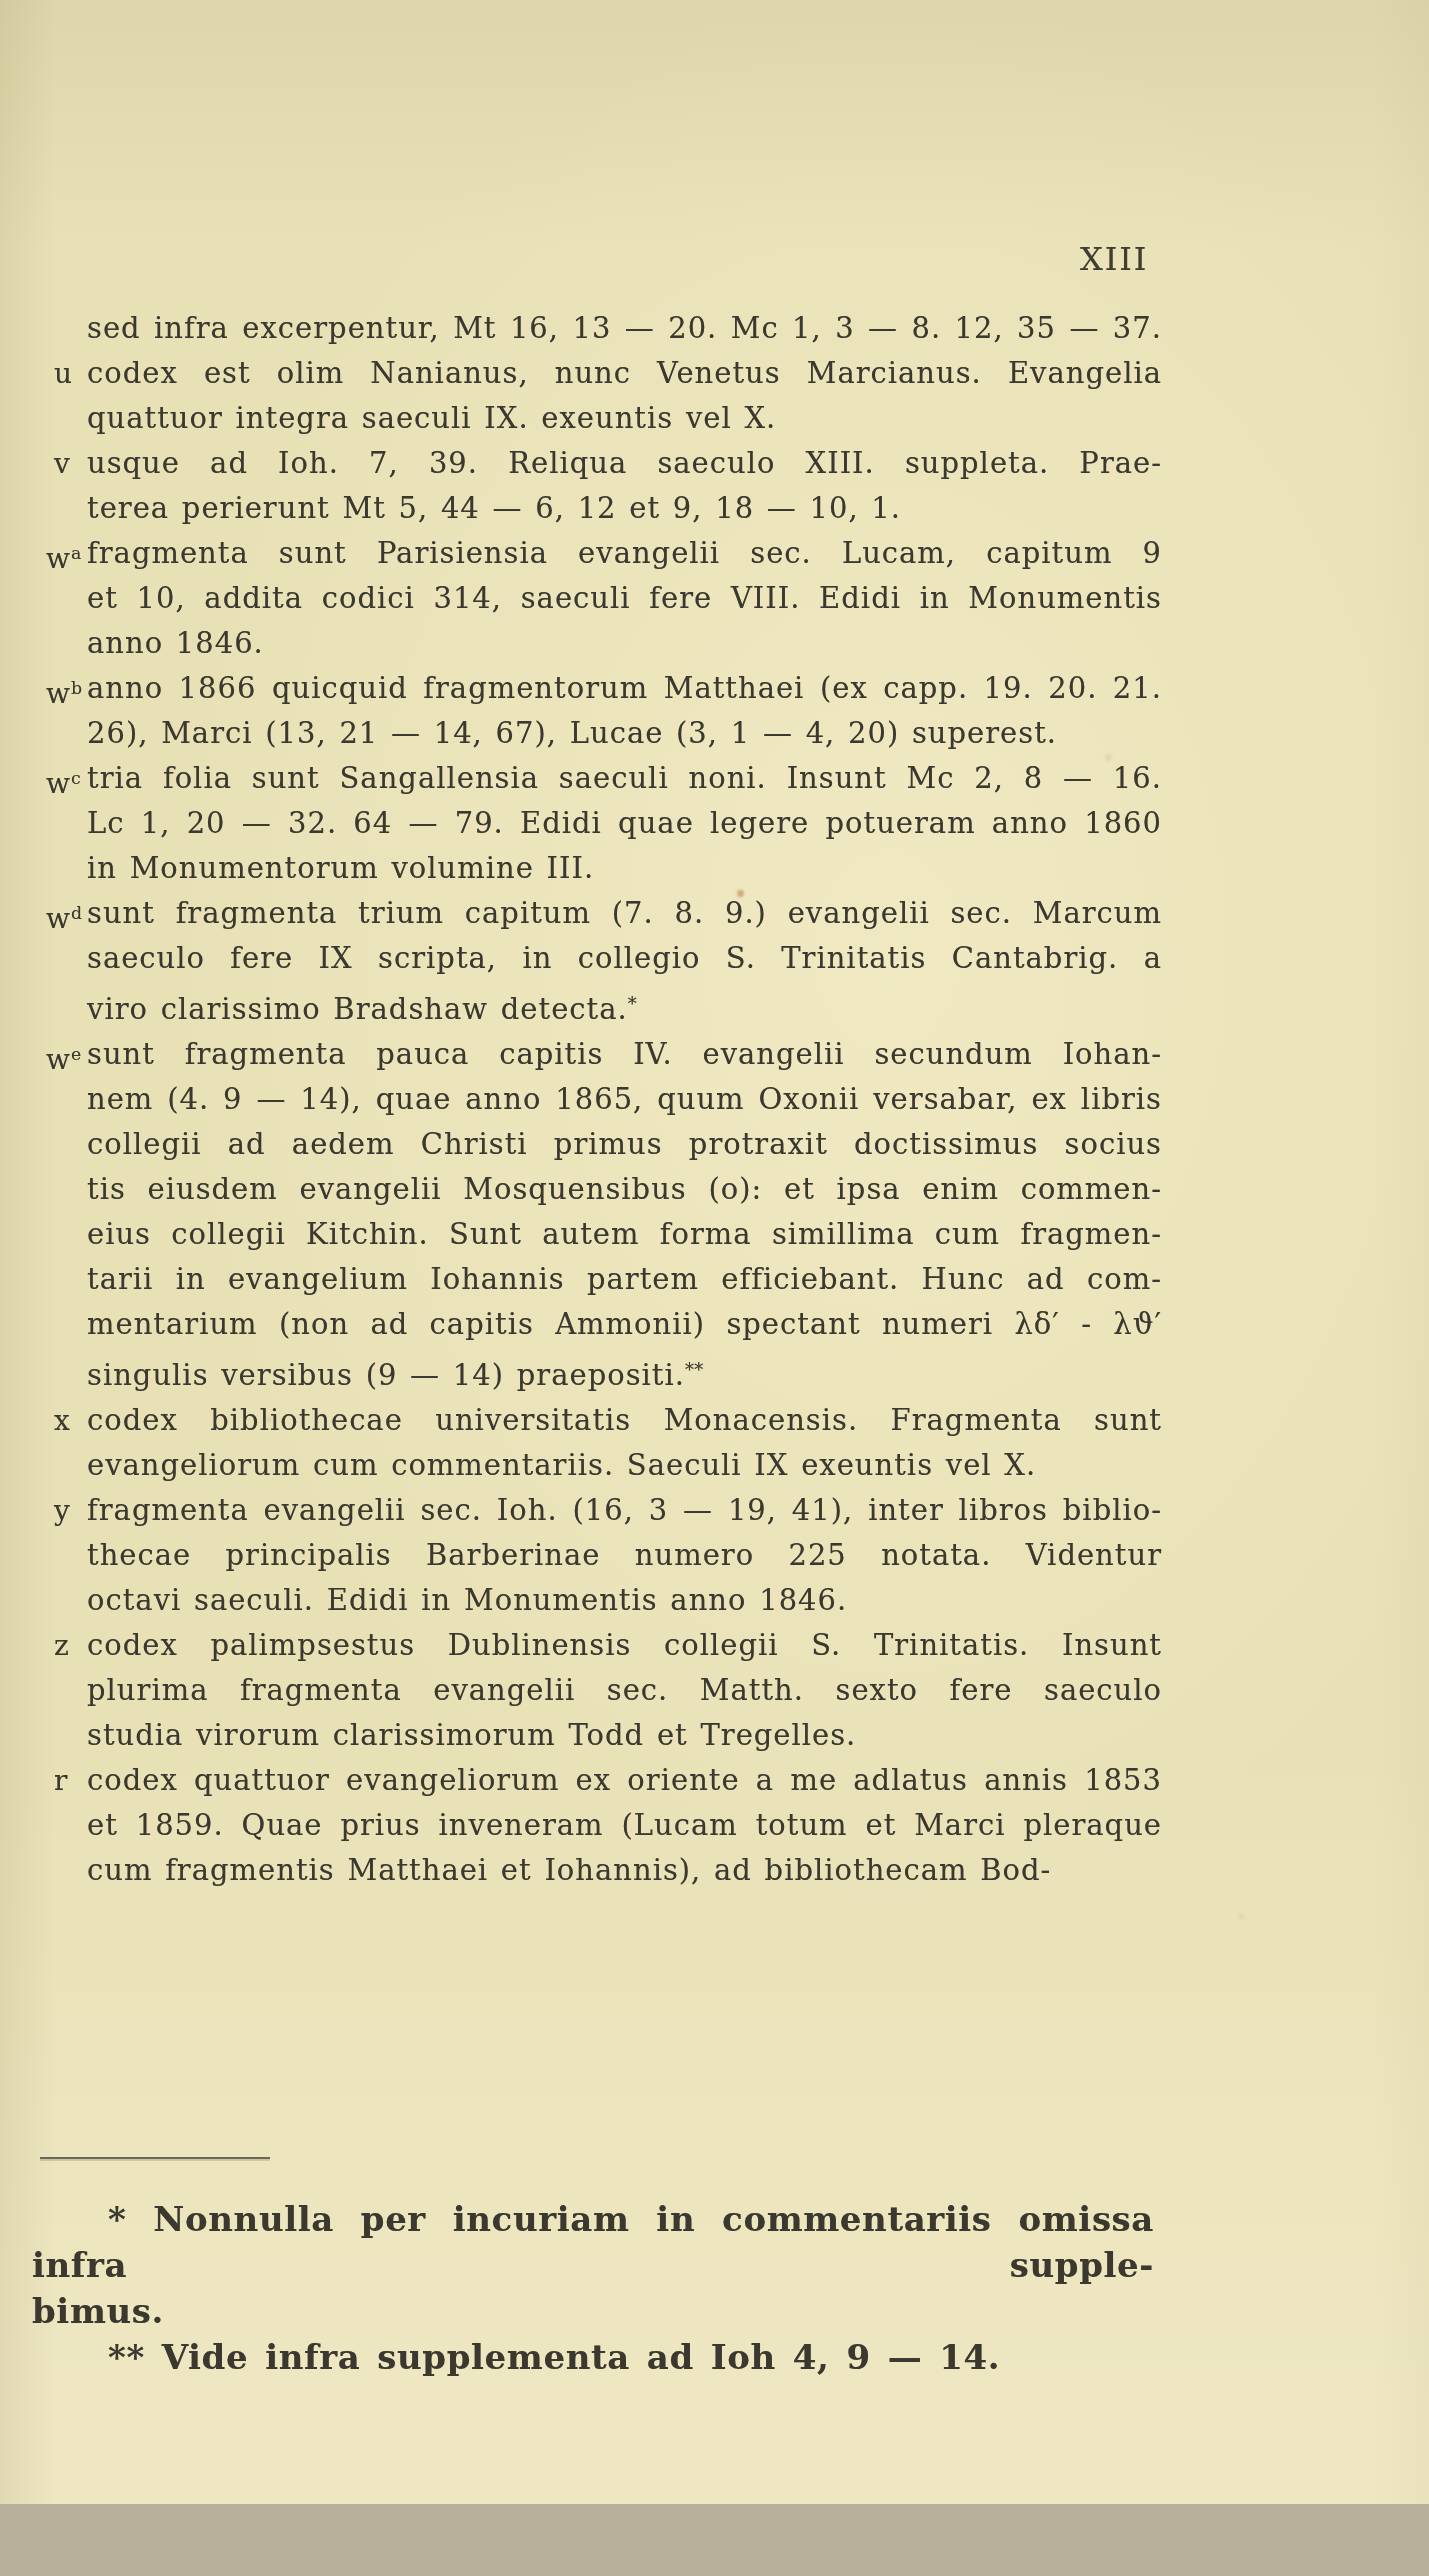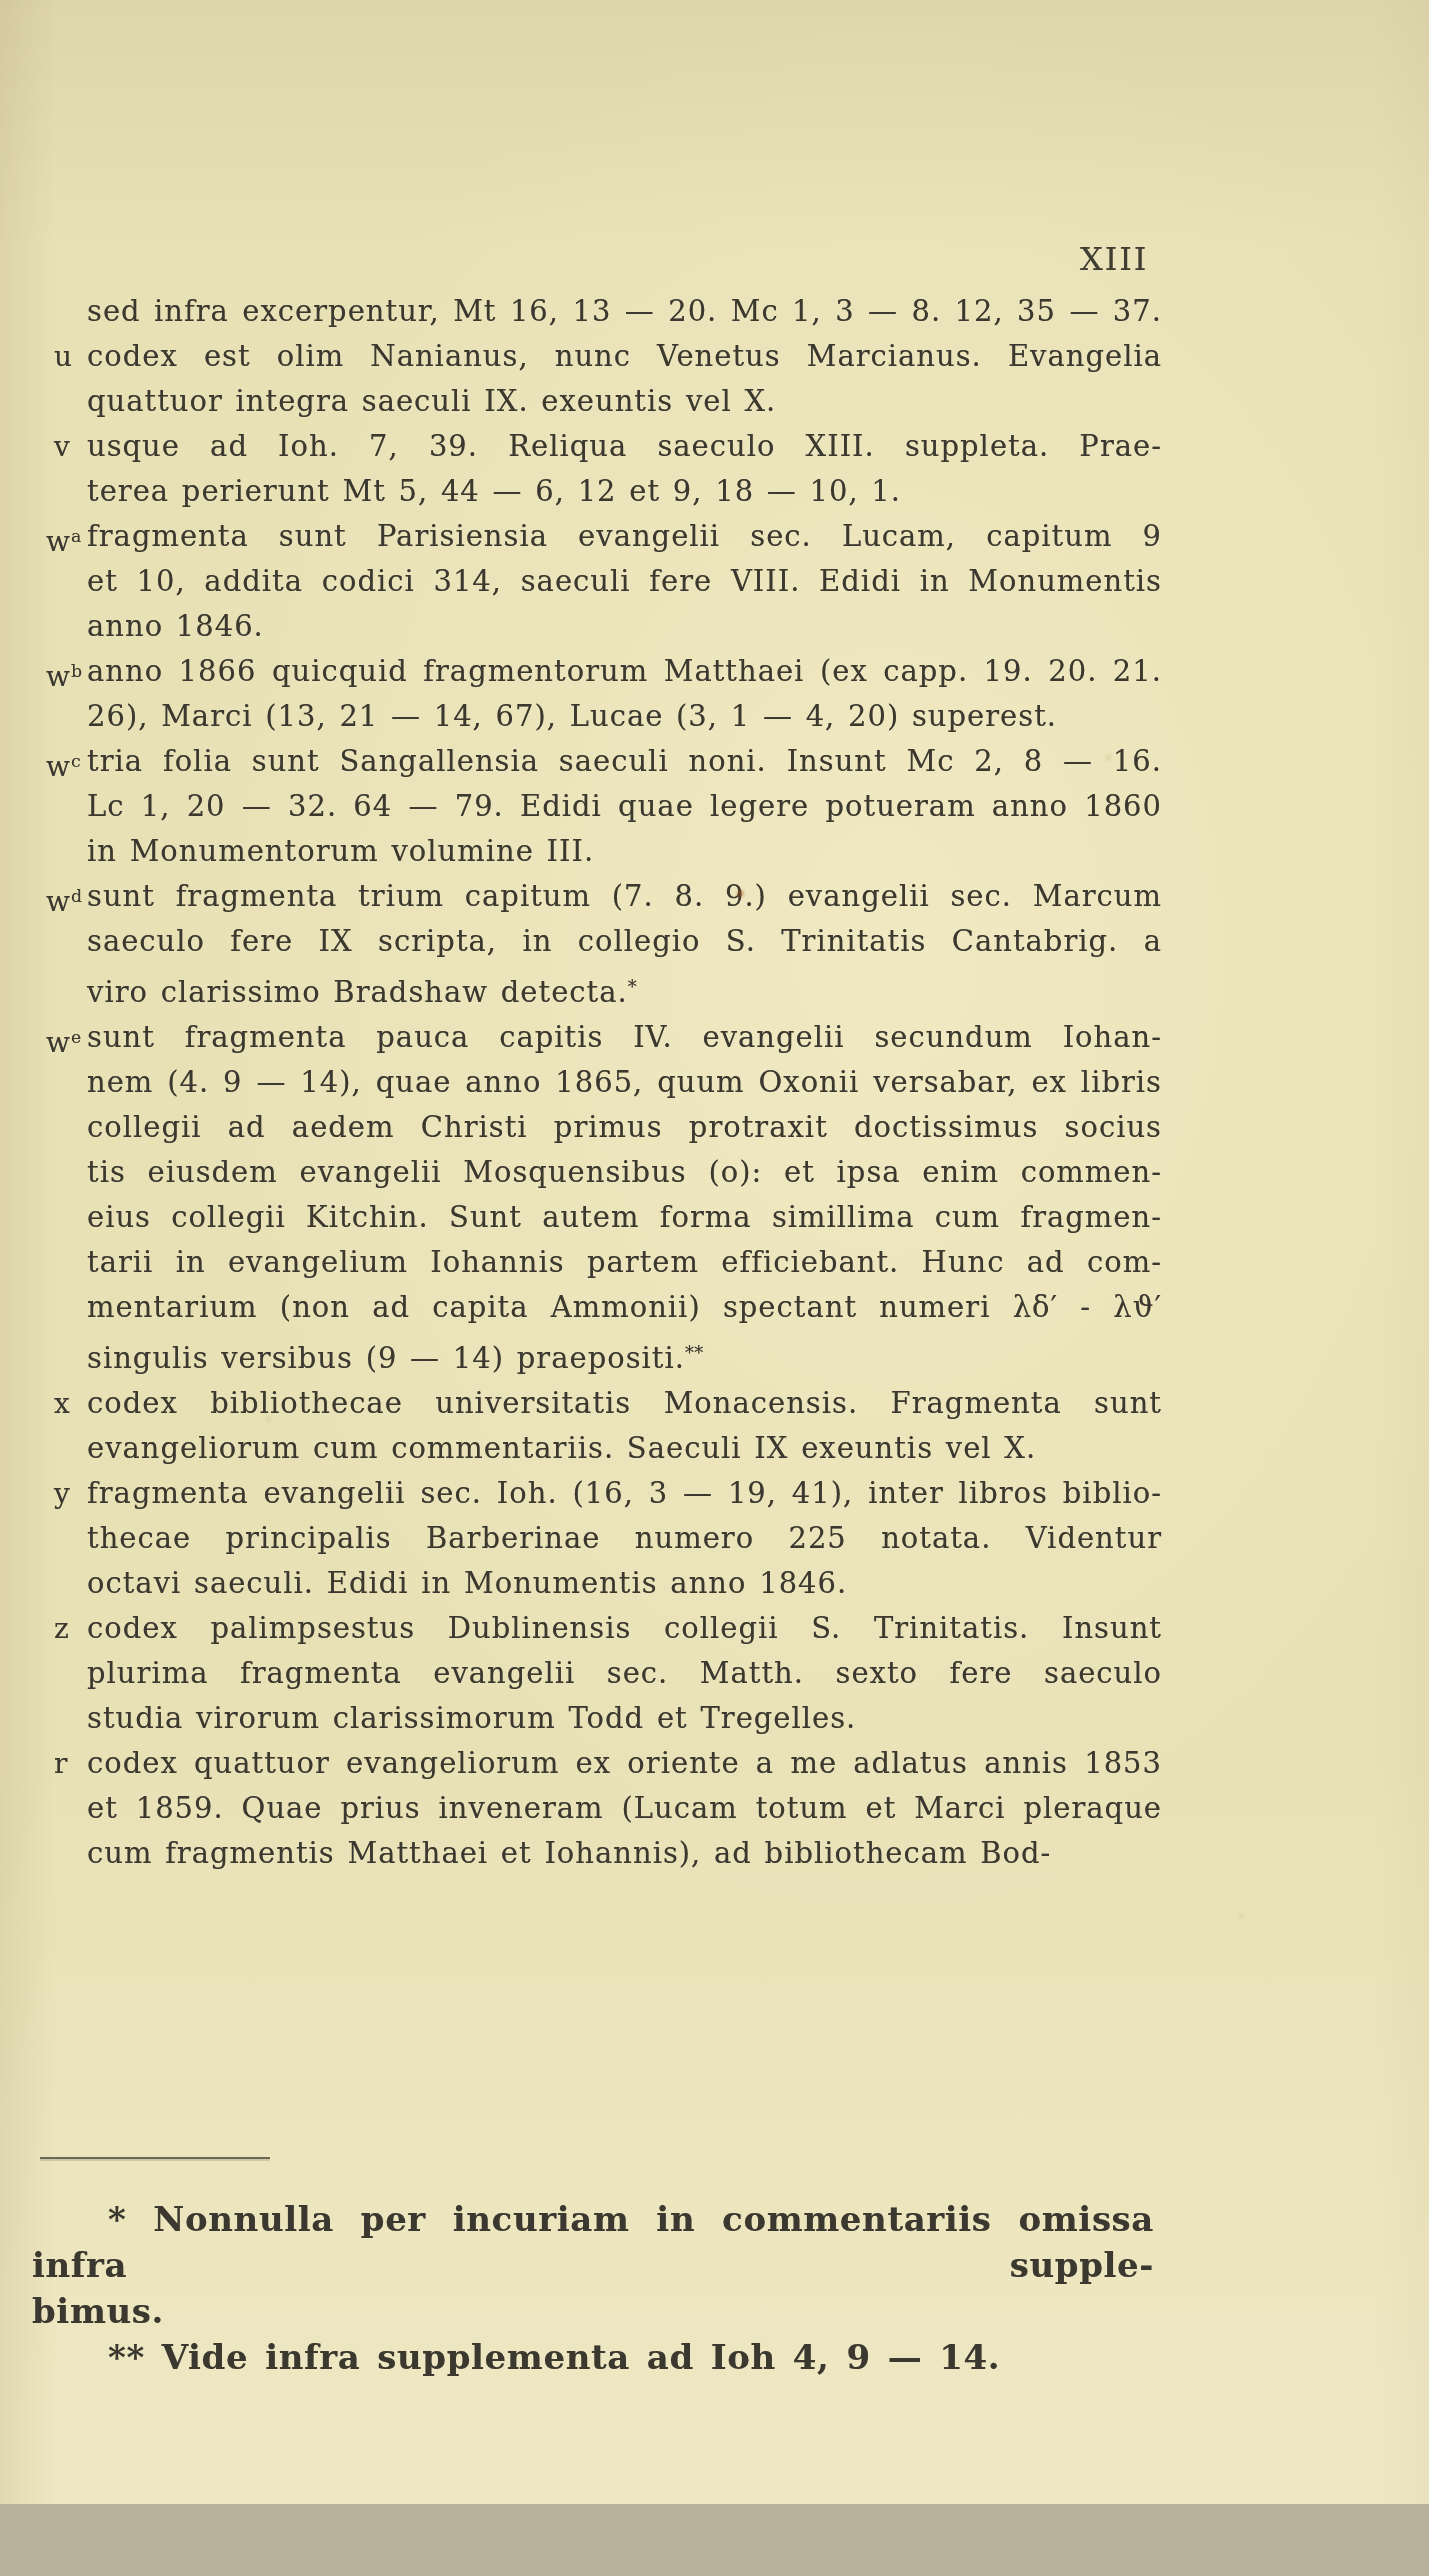--- a/index.html
+++ b/index.html
@@ -33,21 +33,21 @@
     left: 1080px;
     top: 240px;
     font-size: 32px;
     letter-spacing: 1.9px;
     color: #403d33;
     text-shadow: 0 0 0.6px rgba(64,61,51,0.45);
   }
   .body-text {
     position: absolute;
     left: 87px;
-    top: 289px;
+    top: 306px;
     width: 1075px;
     font-size: 29px;
     line-height: 45px;
     letter-spacing: 1px;
     word-spacing: 2.5px;
     text-shadow: 0 0 0.6px rgba(58,56,47,0.40);
   }
   .para { position: relative; }
   .line { text-align: justify; text-align-last: justify; text-justify: inter-word; }
   .line.last { text-align-last: left; }
@@ -127,21 +127,21 @@
         <div class="line last">viro clarissimo Bradshaw detecta.<sup>*</sup></div>
       </div>
       <div class="para">
         <span class="siglum wide">w<sup>e</sup></span>
         <div class="line">sunt fragmenta pauca capitis IV. evangelii secundum Iohan-</div>
         <div class="line">nem (4. 9 — 14), quae anno 1865, quum Oxonii versabar, ex libris</div>
         <div class="line">collegii ad aedem Christi primus protraxit doctissimus socius</div>
         <div class="line">tis eiusdem evangelii Mosquensibus (o): et ipsa enim commen-</div>
         <div class="line">eius collegii Kitchin. Sunt autem forma simillima cum fragmen-</div>
         <div class="line">tarii in evangelium Iohannis partem efficiebant. Hunc ad com-</div>
-        <div class="line">mentarium (non ad capita Ammonii) spectant numeri λδ′ - λϑ′</div>
+        <div class="line">mentarium (non ad capitis Ammonii) spectant numeri λδ′ - λϑ′</div>
         <div class="line last">singulis versibus (9 — 14) praepositi.<sup>**</sup></div>
       </div>
       <div class="para">
         <span class="siglum">x</span>
         <div class="line">codex bibliothecae universitatis Monacensis. Fragmenta sunt</div>
         <div class="line last">evangeliorum cum commentariis. Saeculi IX exeuntis vel X.</div>
       </div>
       <div class="para">
         <span class="siglum">y</span>
         <div class="line">fragmenta evangelii sec. Ioh. (16, 3 — 19, 41), inter libros biblio-</div>

